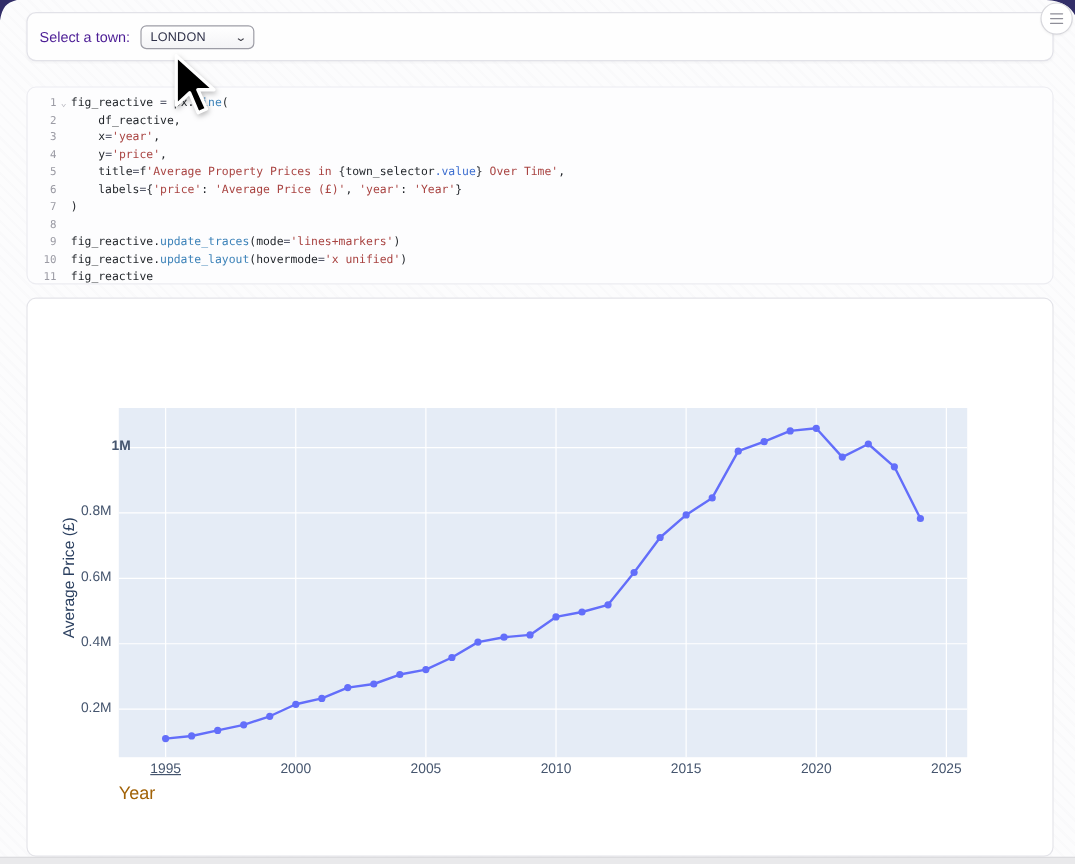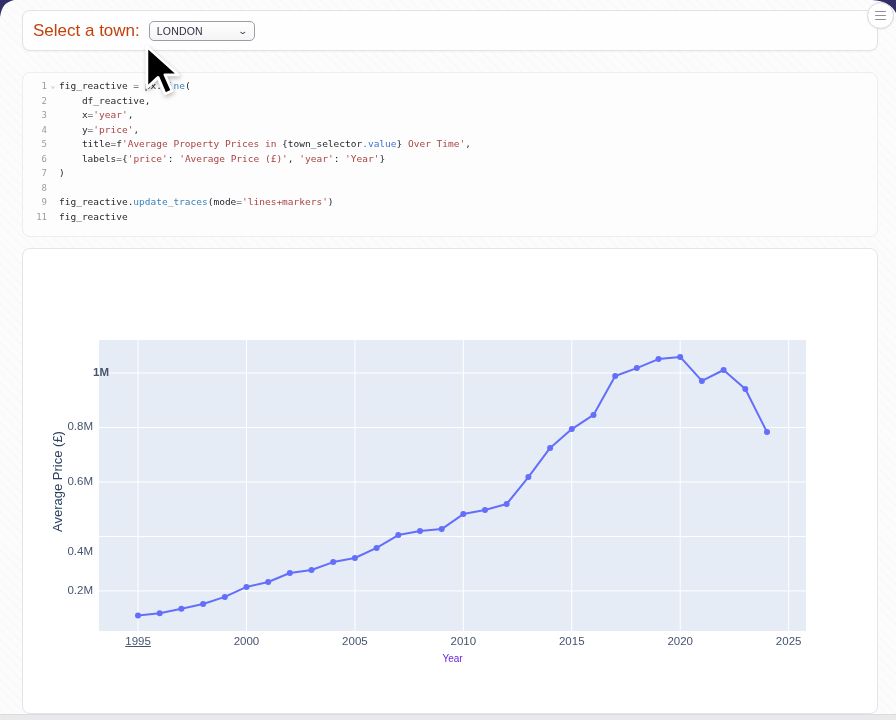--- a/index.html
+++ b/index.html
@@ -14,23 +14,23 @@
   .corner-tl { left:0; top:0; }
   .corner-tr { right:0; top:0; }
   .bottom-strip { position:absolute; left:0; right:0; bottom:0; height:6px; background:#e9e9eb; border-top:1px solid #dcdcdf; z-index:40; }
 
   .cell {
     position:absolute; left:22px; width:856px;
     background:#fefefe; border:1px solid #e2e2e8; border-radius:8px;
   }
   
   .widget-cell { top:10px; height:41px; display:flex; align-items:center; padding:0 10px; box-shadow:0 1px 2px rgba(40,40,80,0.04); }
-  .widget-label { font-size:17px; color:#c2410c; }
+  .widget-label { font-size:12px; color:#4c1d95; }
   .select-box {
-    margin-left:9px; height:20px; width:106px;
+    margin-left:9px; height:20px; width:95px;
     border:1px solid #9d9da6; border-radius:5px;
     background:linear-gradient(#ffffff,#f4f4f6);
     display:flex; align-items:center; justify-content:space-between;
     padding:0 7px; cursor:default;
   }
   .select-box .val { font-size:10.5px; color:#2e3048; letter-spacing:0.2px; }
   .select-box .chev { font-size:9px; color:#3a3a44; transform:scaleX(1.4); }
 
   
   .menu-btn {
@@ -58,21 +58,21 @@
   .chart-title { position:absolute; left:50px; top:33px; font-size:15.5px; color:#2a3f5f; }
   .plot-wrap { position:absolute; left:76px; top:91px; width:707px; height:291px; background:#e5ecf6; }
   .plot-wrap svg { position:absolute; left:0; top:0; }
   .ytick { position:absolute; width:52px; text-align:right; font-size:11.5px; color:#45556e; }
   .xtick { position:absolute; width:44px; text-align:center; font-size:11.5px; color:#45556e; }
   .y-axis-title {
     position:absolute; left:-76px; top:225px; width:220px; text-align:center;
     transform:rotate(-90deg); transform-origin:center;
     font-size:13px; color:#2a3f5f;
   }
-  .x-axis-title { position:absolute; left:76px; top:404px; width:707px; text-align:center; font-size:10px; color:#6d28d9; }
+  .x-axis-title { position:absolute; left:76px; top:404px; width:707px; text-align:left; font-size:15px; color:#a16207; }
 
   
   .cursor { position:absolute; left:144px; top:45px; z-index:100; filter:drop-shadow(1px 2px 2px rgba(0,0,0,0.25)); }
 </style>
 </head>
 <body>
 
 <svg class="corner corner-tl" width="16" height="17">
   <path id="corner-tl-path" d="M0 0 L14 0 C5 2.5 2 6 0 17 Z" fill="#322e68"></path>
 </svg>
@@ -98,20 +98,21 @@
   <div id="code-body">
       <div class="cl"><span class="num">1</span><span class="fold">⌄</span><span class="src"><span class="t-p">fig_reactive </span><span class="t-o">= </span><span class="t-p">px.</span><span class="t-f">line</span><span class="t-p">(</span></span></div>
       <div class="cl"><span class="num">2</span><span class="fold"></span><span class="src"><span class="t-p">    df_reactive,</span></span></div>
       <div class="cl"><span class="num">3</span><span class="fold"></span><span class="src"><span class="t-p">    x</span><span class="t-o">=</span><span class="t-s">'year'</span><span class="t-p">,</span></span></div>
       <div class="cl"><span class="num">4</span><span class="fold"></span><span class="src"><span class="t-p">    y</span><span class="t-o">=</span><span class="t-s">'price'</span><span class="t-p">,</span></span></div>
       <div class="cl"><span class="num">5</span><span class="fold"></span><span class="src"><span class="t-p">    title</span><span class="t-o">=</span><span class="t-p">f</span><span class="t-s">'Average Property Prices in </span><span class="t-p">{town_selector</span><span class="t-v">.value</span><span class="t-p">}</span><span class="t-s"> Over Time'</span><span class="t-p">,</span></span></div>
       <div class="cl"><span class="num">6</span><span class="fold"></span><span class="src"><span class="t-p">    labels</span><span class="t-o">=</span><span class="t-p">{</span><span class="t-s">'price'</span><span class="t-p">: </span><span class="t-s">'Average Price (£)'</span><span class="t-p">, </span><span class="t-s">'year'</span><span class="t-p">: </span><span class="t-s">'Year'</span><span class="t-p">}</span></span></div>
       <div class="cl"><span class="num">7</span><span class="fold"></span><span class="src"><span class="t-p">)</span></span></div>
       <div class="cl"><span class="num">8</span><span class="fold"></span><span class="src"></span></div>
       <div class="cl"><span class="num">9</span><span class="fold"></span><span class="src"><span class="t-p">fig_reactive.</span><span class="t-f">update_traces</span><span class="t-p">(mode</span><span class="t-o">=</span><span class="t-s">'lines+markers'</span><span class="t-p">)</span></span></div>
+      <div class="cl"><span class="num">10</span><span class="fold"></span><span class="src"><span class="t-p">fig_reactive.</span><span class="t-f">update_layout</span><span class="t-p">(hovermode</span><span class="t-o">=</span><span class="t-s">'x unified'</span><span class="t-p">)</span></span></div>
       <div class="cl"><span class="num">11</span><span class="fold"></span><span class="src"><span class="t-p">fig_reactive</span></span></div>
     </div>
 </div>
 
 <div class="cell chart-cell">
   <div class="plot-wrap">
     <svg id="plot-svg" width="707" height="291">
         <line x1="39.03680981595004" x2="39.03680981595004" y1="0" y2="291" stroke="#ffffff" stroke-width="1"></line>
         <line x1="147.47239263803624" x2="147.47239263803624" y1="0" y2="291" stroke="#ffffff" stroke-width="1"></line>
         <line x1="255.90797546012243" x2="255.90797546012243" y1="0" y2="291" stroke="#ffffff" stroke-width="1"></line>
@@ -152,21 +153,21 @@
         <circle cx="559.5" cy="19.1" r="3" fill="#636efa"></circle>
         <circle cx="581.2" cy="16.9" r="3" fill="#636efa"></circle>
         <circle cx="602.9" cy="40.9" r="3" fill="#636efa"></circle>
         <circle cx="624.6" cy="30.0" r="3" fill="#636efa"></circle>
         <circle cx="646.3" cy="49.0" r="3" fill="#636efa"></circle>
         <circle cx="668.0" cy="92.1" r="3" fill="#636efa"></circle>
       </svg>
   </div>
   <div id="y-ticks">
       <div class="ytick" style="left: 18px; top: 334.947px;">0.2M</div>
-      <div class="ytick" style="left: 18px; top: 280.452px; margin-top: 16px;">0.4M</div>
+      <div class="ytick" style="left: 18px; top: 280.452px;">0.4M</div>
       <div class="ytick" style="left: 18px; top: 225.958px;">0.6M</div>
       <div class="ytick" style="left: 18px; top: 171.463px;">0.8M</div>
       <div class="ytick" style="left: 34px; top: 116.969px; font-weight: bold;">1M</div>
     </div>
   <div id="x-ticks">
       <div class="xtick" style="left: 93.0368px; top: 386px; text-decoration: underline;">1995</div>
       <div class="xtick" style="left: 201.472px; top: 386px;">2000</div>
       <div class="xtick" style="left: 309.908px; top: 386px;">2005</div>
       <div class="xtick" style="left: 418.344px; top: 386px;">2010</div>
       <div class="xtick" style="left: 526.779px; top: 386px;">2015</div>

